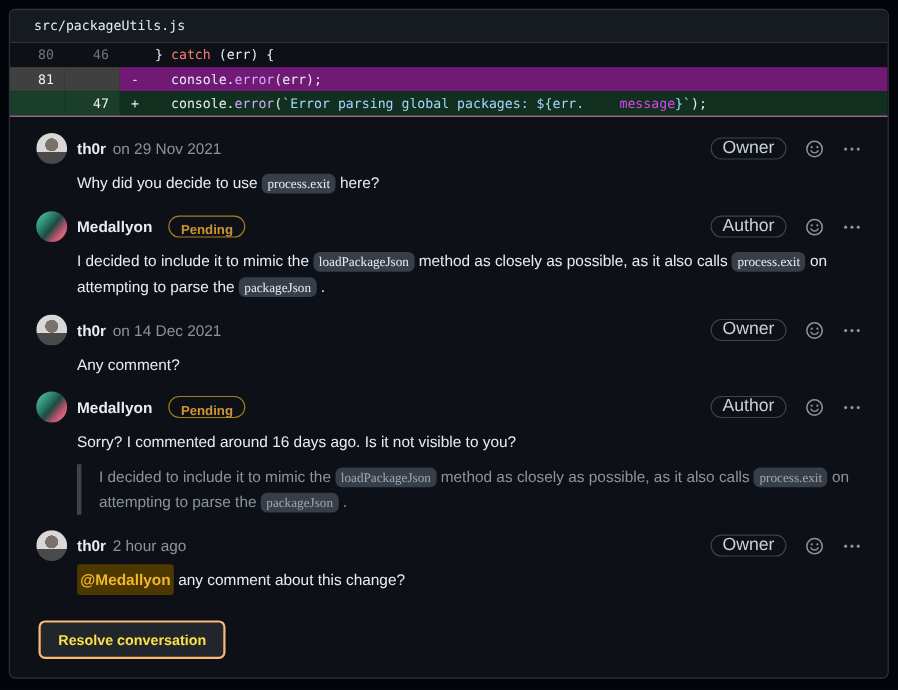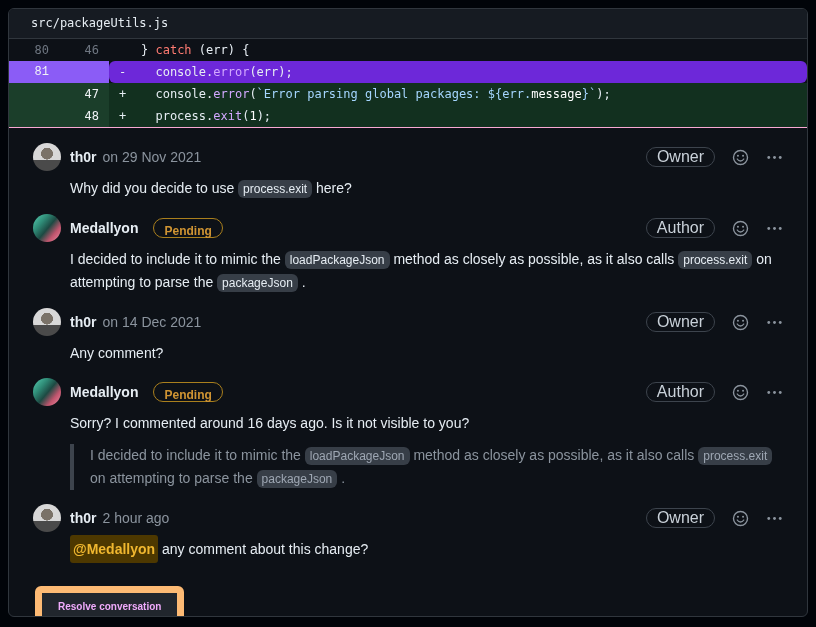--- a/index.html
+++ b/index.html
@@ -27,29 +27,29 @@
     font-family: "DejaVu Sans Mono", monospace;
     font-size: 12px; color: #e6edf3;
   }
   
   .diff { font-family: "DejaVu Sans Mono", monospace; font-size: 12px; border-bottom: 1px solid #f9a8d4; }
   .diff-row { display: flex; height: 22px; line-height: 22px; white-space: pre; }
   .diff-row .ln { width: 50px; flex: 0 0 50px; text-align: right; padding-right: 10px; color: #6e7681; }
   .diff-row .code { flex: 1; padding-left: 10px; }
   .diff-row .marker { display: inline-block; width: 22px; }
   .diff-row.context  { background: transparent; }
-  .diff-row.deletion .ln   { background: #8b5cf6; color: #f0f3f6; font-family: Liberation Mono, monospace; }
-  .diff-row.deletion .code { background: #6d28d9; border-radius: 6px; }
+  .diff-row.deletion .ln   { background: #404040; color: #f0f3f6; }
+  .diff-row.deletion .code { background: #701a75; }
   .diff-row.addition .ln   { background: #1b3e2a; color: #f0f3f6; }
   .diff-row.addition .code { background: #12301f; }
   .tok-plain   { color: #e6edf3; }
   .tok-keyword { color: #ff7b72; }
   .tok-func    { color: #d2a8ff; }
   .tok-string  { color: #a5d6ff; }
-  .tok-const   { color: #ffffff; }
+  .tok-const   { color: #d946ef; margin-left: 32px; }
   
   .comments { padding: 15px 24px 0 24px; }
   .comment { margin-bottom: 14px; }
   .c-header { display: flex; align-items: center; height: 28px; margin-bottom: 6px; }
   .avatar { width: 28px; height: 28px; border-radius: 50%; flex: 0 0 28px; margin-right: 9px; }
   .avatar.th0r {
     background:
       radial-gradient(circle at 50% 38%, #7a7268 0 26%, rgba(0,0,0,0) 27%),
       linear-gradient(180deg, #d8d8d8 0 60%, #4a4a4a 61% 100%);
   }
@@ -69,60 +69,59 @@
     font-size: 16px; font-weight: 500; color: #c9d1d9;
     border: 1px solid #3d444d; border-radius: 999px;
     padding: 0 10px; line-height: 18px; height: 20px;
   }
   .icon-btn { display: inline-flex; align-items: center; margin-left: 17px; cursor: pointer; background: none; border: none; padding: 0; }
   .c-body {
     margin-left: 37px; margin-right: 4px;
     font-size: 14px; line-height: 22px; color: #e6edf3;
   }
   .chip {
-    font-family: Liberation Sans, sans-serif;
+    font-family: Liberation Serif, serif;
     font-size: 12px; background: #373e47; color: #e6edf3;
     padding: 2px 5px; border-radius: 6px;
   }
   .mention {
     background: #4d3800; color: #f0b72f;
     font-weight: 700; padding: 6px 3px; border-radius: 3px;
   }
   .quote {
     margin-top: 10px;
     border-left: 4px solid #3d444d;
     padding-left: 16px;
     color: #8b949e;
   }
   .quote .chip { color: #9ea7b3; }
   
   .resolve-btn {
     margin: 12px 0 0 26px;
     background: #21262d;
-    border: 7px solid #fdba74;
+    border: 2px solid #fdba74;
     border-radius: 6px;
-    color: #f0abfc;
+    color: #fde047;
     font-family: "Liberation Sans", sans-serif;
-    font-size: 10px; font-weight: 700;
+    font-size: 13px; font-weight: 700;
     padding: 8px 16px;
     cursor: pointer;
   }
 </style>
 </head>
 <body>
 
 <div class="card">
   <div class="file-header">
     <span>src/packageUtils.js</span>
   </div>
   <div class="diff" id="diff">
       <div class="diff-row context"><span class="ln">80</span><span class="ln">46</span><span class="code"><span class="marker"> </span><span class="tok-plain">} </span><span class="tok-keyword">catch</span><span class="tok-plain"> (err) {</span></span></div>
       <div class="diff-row deletion"><span class="ln">81</span><span class="ln"></span><span class="code"><span class="marker">-</span><span class="tok-plain">  console.</span><span class="tok-func">error</span><span class="tok-plain">(err);</span></span></div>
       <div class="diff-row addition"><span class="ln"></span><span class="ln">47</span><span class="code"><span class="marker">+</span><span class="tok-plain">  console.</span><span class="tok-func">error</span><span class="tok-plain">(</span><span class="tok-string">`Error parsing global packages: ${err.</span><span class="tok-const">message</span><span class="tok-string">}`</span><span class="tok-plain">);</span></span></div>
-      <div class="diff-row addition"><span class="ln"></span><span class="ln">48</span><span class="code"><span class="marker">+</span><span class="tok-plain">  process.</span><span class="tok-func">exit</span><span class="tok-plain">(</span><span class="tok-const">1</span><span class="tok-plain">);</span></span></div>
     </div>
   <div class="comments" id="comments">
       <div class="comment">
         <div class="c-header">
           <span class="avatar th0r"></span>
           <span class="uname">th0r</span>
           <span class="time">on 29 Nov 2021</span>
           <span class="spacer"></span>
           <span class="role-badge">Owner</span>
           <button class="icon-btn">

